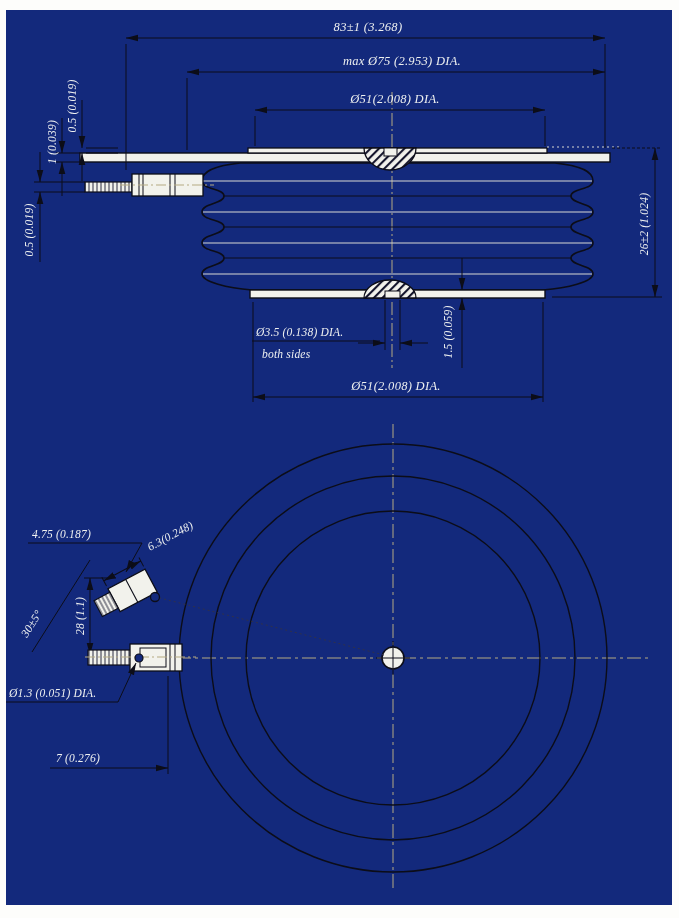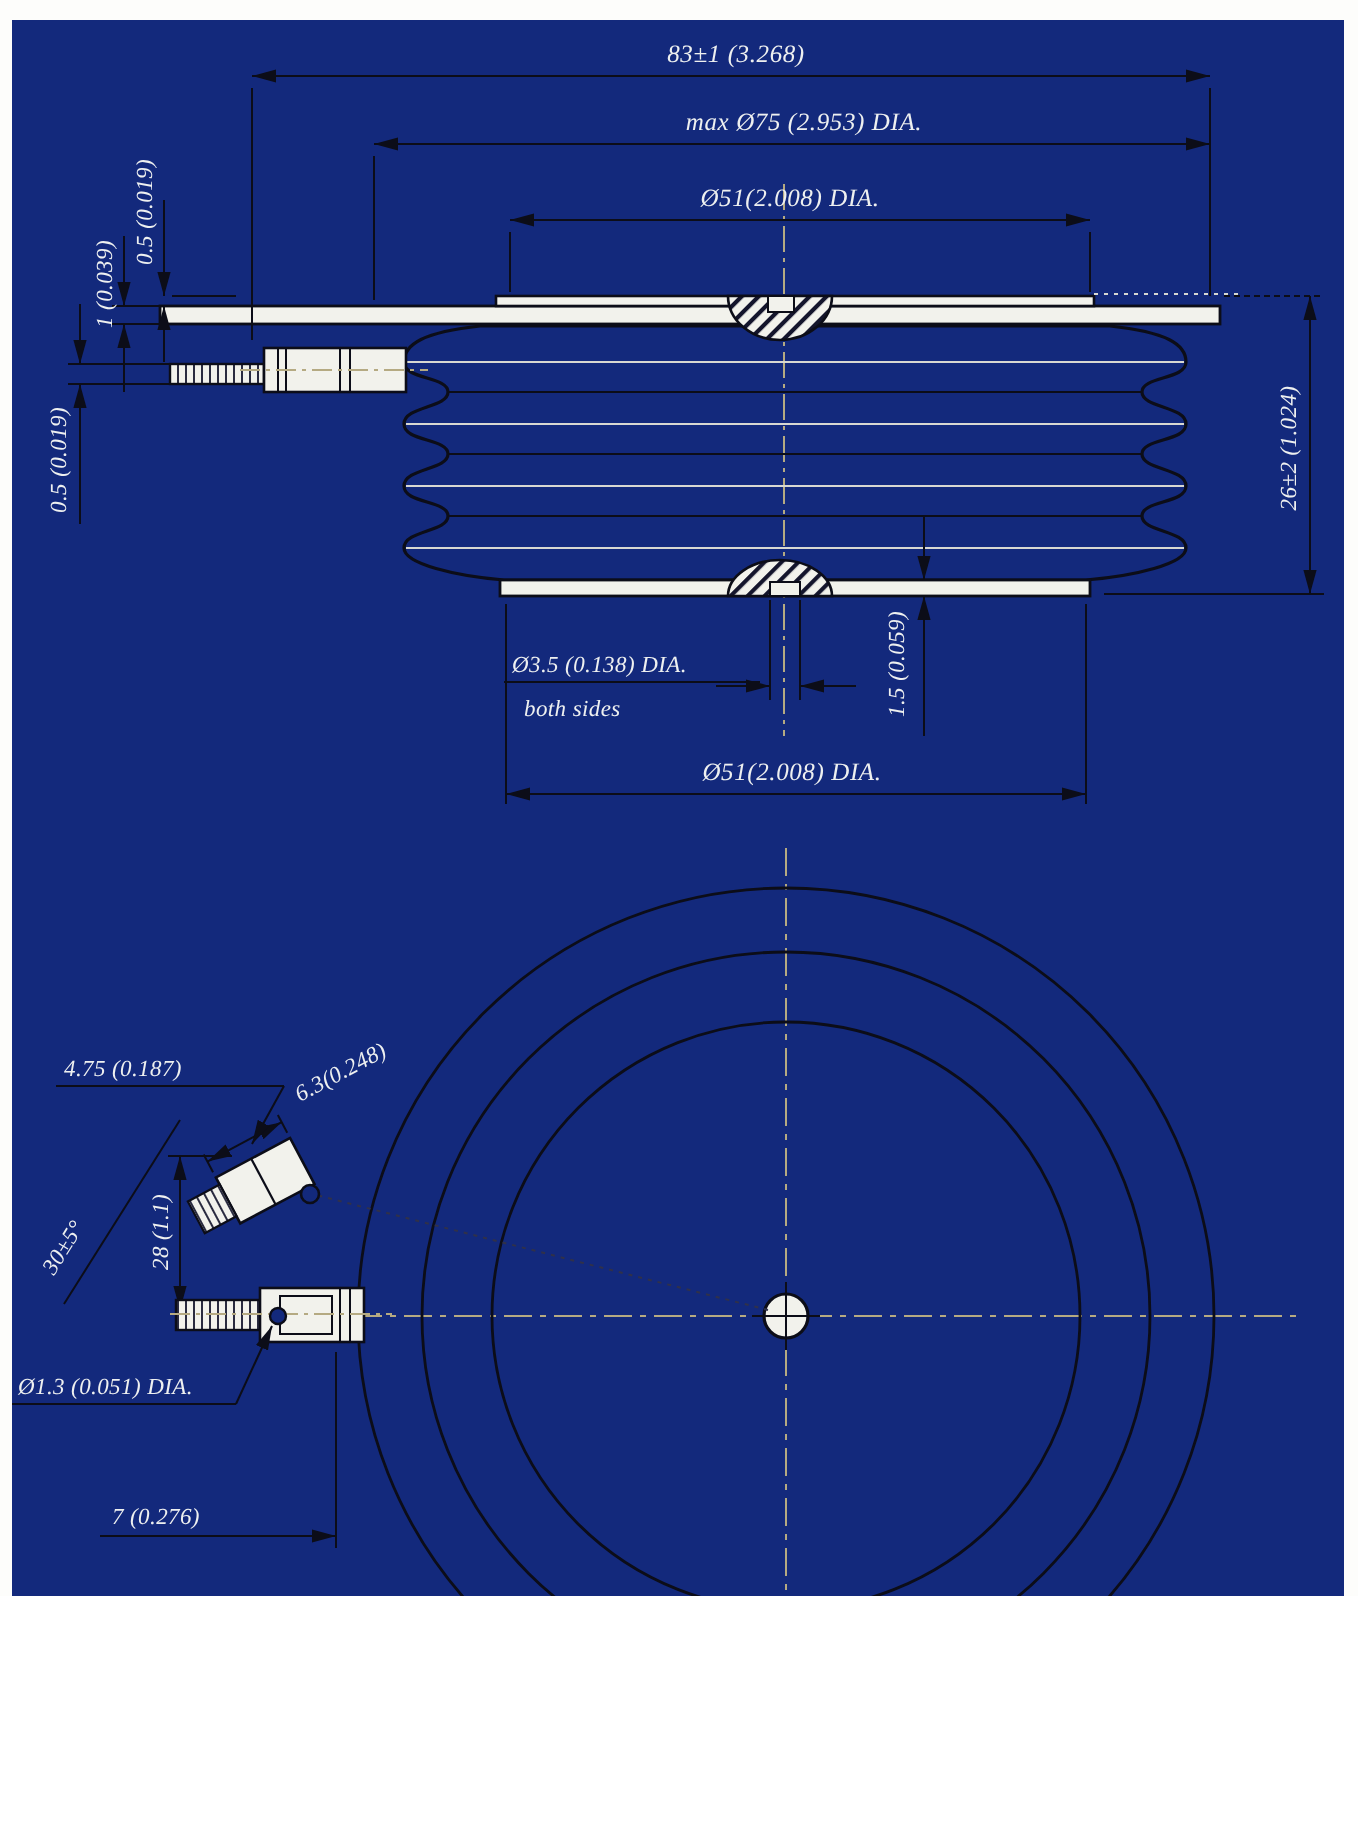--- a/index.html
+++ b/index.html
@@ -1,16 +1,16 @@
 <!DOCTYPE html>
 <html><head>
 <meta charset="utf-8">
 <style>
   html,body{margin:0;padding:0;background:#ffffff;}
-  .page{position:relative;width:679px;height:798px;background:#fdfdfb;overflow:hidden;
+  .page{position:relative;width:679px;height:918px;background:#fdfdfb;overflow:hidden;
         font-family:"Liberation Serif", serif;}
   svg{position:absolute;left:0;top:0;}
   text{font-family:"Liberation Serif", serif;font-style:italic;fill:#eef0f0;}
   .dimtxt{font-size:12.5px;letter-spacing:.3px;}
   .dimtxt-s{font-size:11.5px;letter-spacing:.2px;}
 </style>
 </head>
 <body>
 
 <div class="page">

